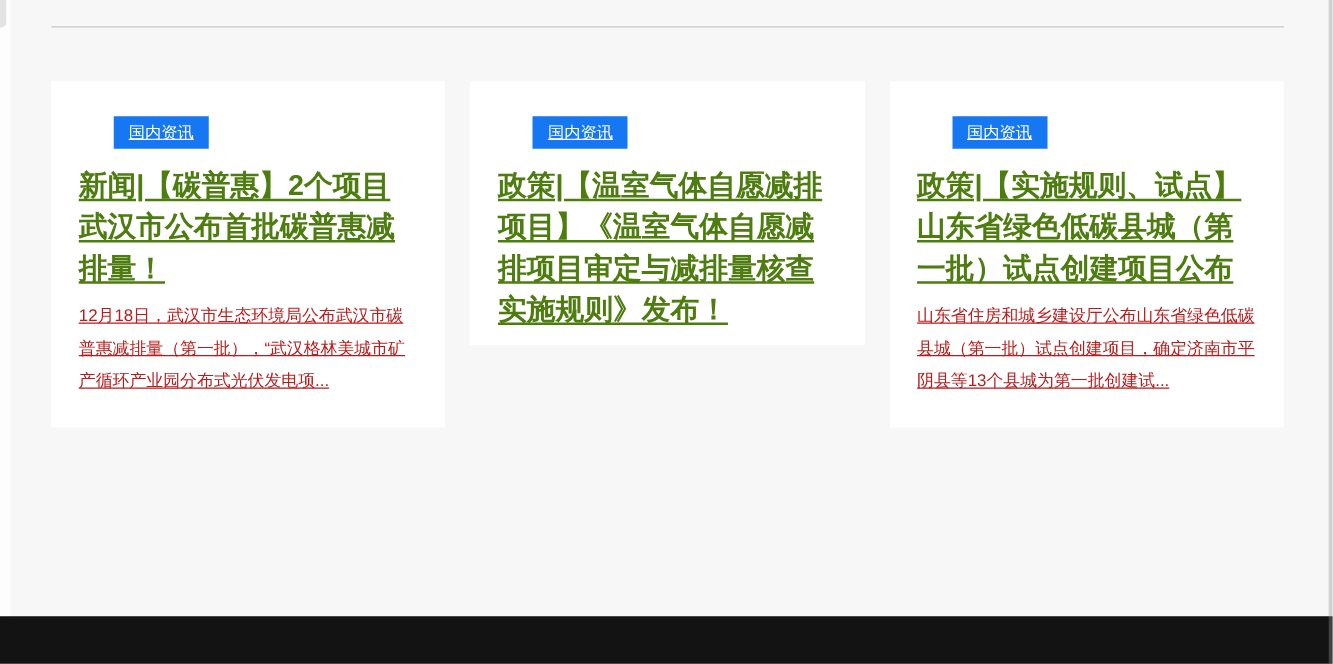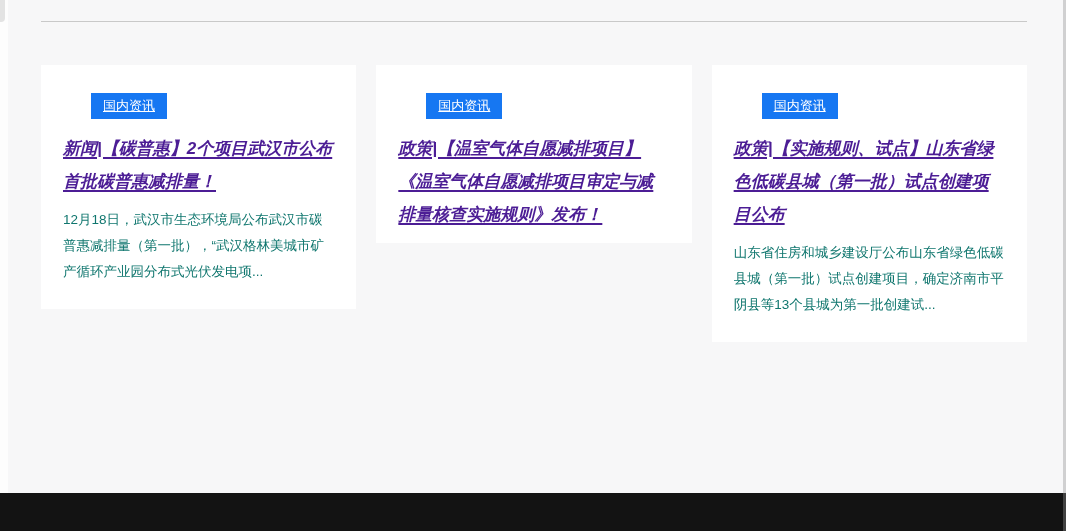--- a/index.html
+++ b/index.html
@@ -19,23 +19,23 @@
   .content{position:absolute;left:41px;top:0;width:986px;}
 
   .eyebrow{margin-top:7px;font-size:17px;line-height:22px;font-weight:bold;color:#1371ee;}
   .page-title{margin:3px 0 0;font-size:33px;line-height:42px;font-weight:bold;color:#141414;letter-spacing:1px;}
   .divider{margin:21px 0 0;border:0;border-top:1px solid #c9c9c9;height:0;}
 
   .cards{margin-top:43px;display:grid;grid-template-columns:repeat(3,1fr);gap:20px;align-items:start;}
   .card{background:#ffffff;padding:28px 22px 12px;}
   .badge{display:inline-block;background:#1677f2;color:#ffffff;font-size:13px;line-height:16px;
          padding:5px 12px;text-decoration:underline;cursor:pointer;margin-left:28px;}
-  .card-title{display:block;margin:13px 0 0;font-size:17px;font-weight:bold;line-height:33px;color:#4c1d95;
-              text-decoration:underline;text-decoration-thickness:2px;text-underline-offset:3px;cursor:pointer;font-style:italic;}
-  .excerpt{margin:9px 0 0;padding-bottom:12px;font-size:13.5px;line-height:26px;color:#0f766e;}
+  .card-title{display:block;margin:13px 0 0;font-size:23px;font-weight:bold;line-height:33px;color:#4d7c0f;
+              text-decoration:underline;text-decoration-thickness:2px;text-underline-offset:3px;cursor:pointer;}
+  .excerpt{margin:9px 0 0;padding-bottom:12px;font-size:13.5px;line-height:26px;color:#b91c1c;text-decoration:underline;}
 
   .footer{position:absolute;left:0;right:0;bottom:0;height:38px;background:#131313;}
 </style>
 </head>
 <body>
 
 <div class="page">
 
   <div class="scrollbar-left">
     <div class="thumb"></div>

